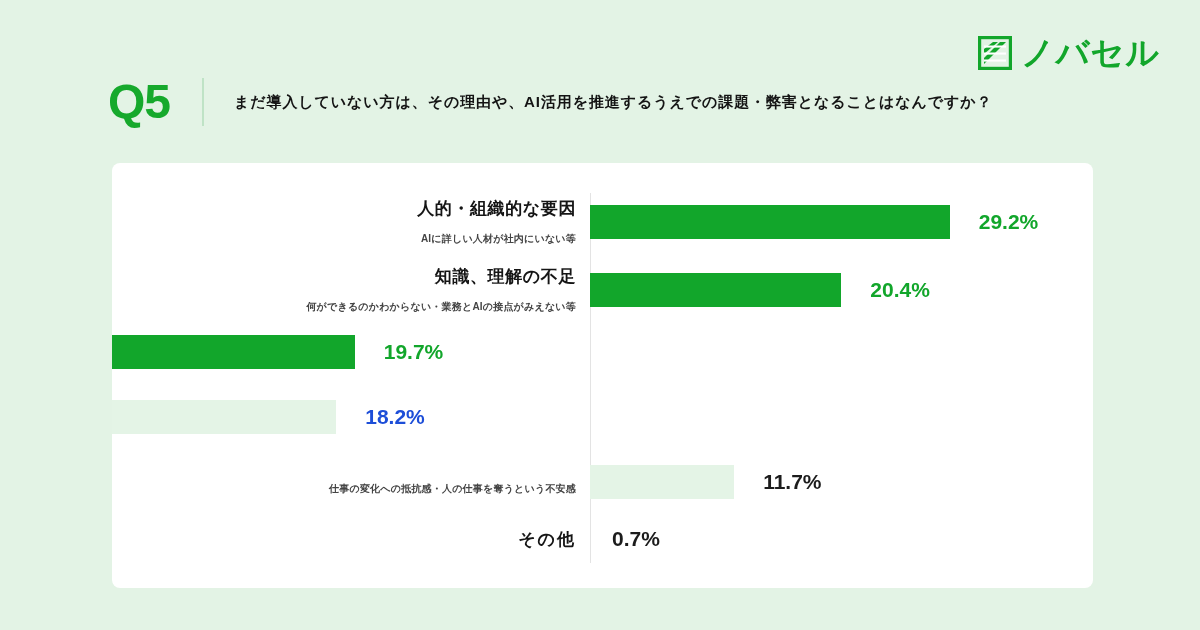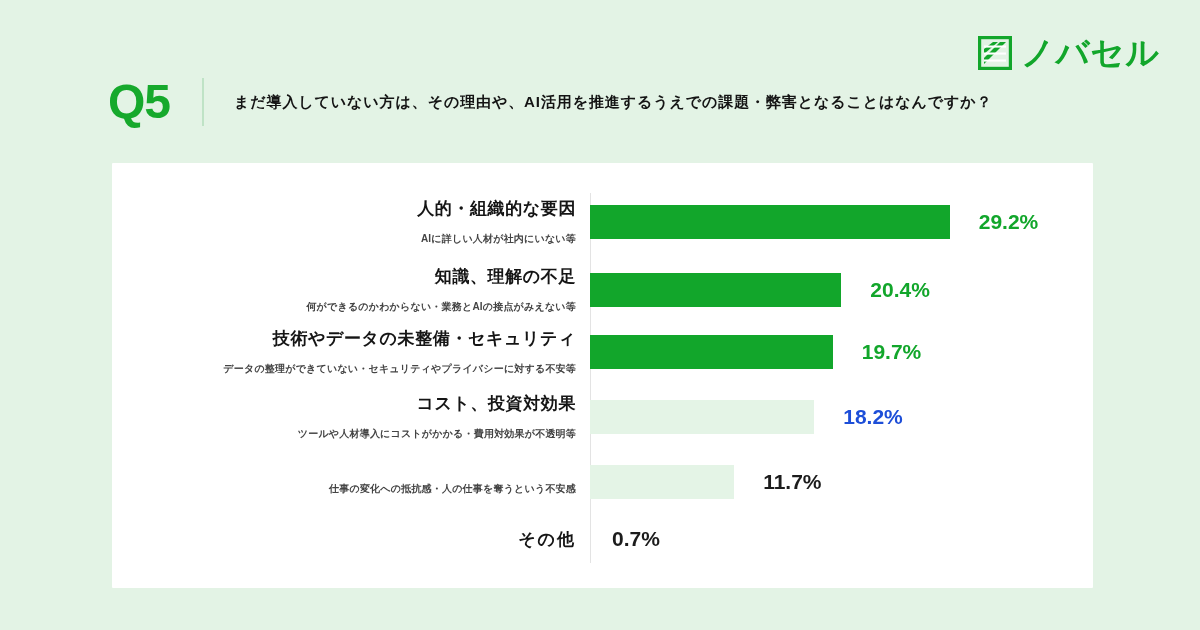--- a/index.html
+++ b/index.html
@@ -36,21 +36,21 @@
   }
   .qtitle {
     font-size:15px; font-weight:700; color:#141414;
     letter-spacing:0.9px; white-space:nowrap;
   }
 
   
   .card {
     position:absolute; left:112px; top:163px;
     width:981px; height:425px;
-    background:#ffffff; border-radius:1px;
+    background:#ffffff; border-radius:8px;
   }
 
   .chart { position:absolute; left:0; top:0; width:100%; height:100%; }
 
   .axis-line {
     position:absolute; left:478px; top:30px;
     width:1px; height:370px; background:#e3e3e3;
   }
 
   .row {
@@ -119,34 +119,26 @@
         <div class="labels">
           <div class="label-main">知識、理解の不足</div>
           <div class="label-sub">何ができるのかわからない・業務とAIの接点がみえない等</div>
         </div>
         <div class="barwrap">
           <div class="bar" style="width: 251.328px; background: rgb(18, 166, 43);"></div>
           <span class="value" style="color: rgb(18, 166, 43);">20.4%</span>
         </div>
       </div>
       <div class="row" style="top: 166px;">
-        <div class="labels">
-          <div class="label-main">技術やデータの未整備・セキュリティ</div>
-          <div class="label-sub">データの整理ができていない・セキュリティやプライバシーに対する不安等</div>
-        </div>
         <div class="barwrap">
           <div class="bar" style="width: 242.704px; background: rgb(18, 166, 43);"></div>
           <span class="value" style="color: rgb(18, 166, 43);">19.7%</span>
         </div>
       </div>
       <div class="row" style="top: 231px;">
-        <div class="labels">
-          <div class="label-main">コスト、投資対効果</div>
-          <div class="label-sub">ツールや人材導入にコストがかかる・費用対効果が不透明等</div>
-        </div>
         <div class="barwrap">
           <div class="bar" style="width: 224.224px; background: rgb(228, 244, 230);"></div>
           <span class="value" style="color: #1d4ed8;">18.2%</span>
         </div>
       </div>
       <div class="row" style="top: 296px;">
         <div class="labels">
           <div class="label-sub">仕事の変化への抵抗感・人の仕事を奪うという不安感</div>
         </div>
         <div class="barwrap">

